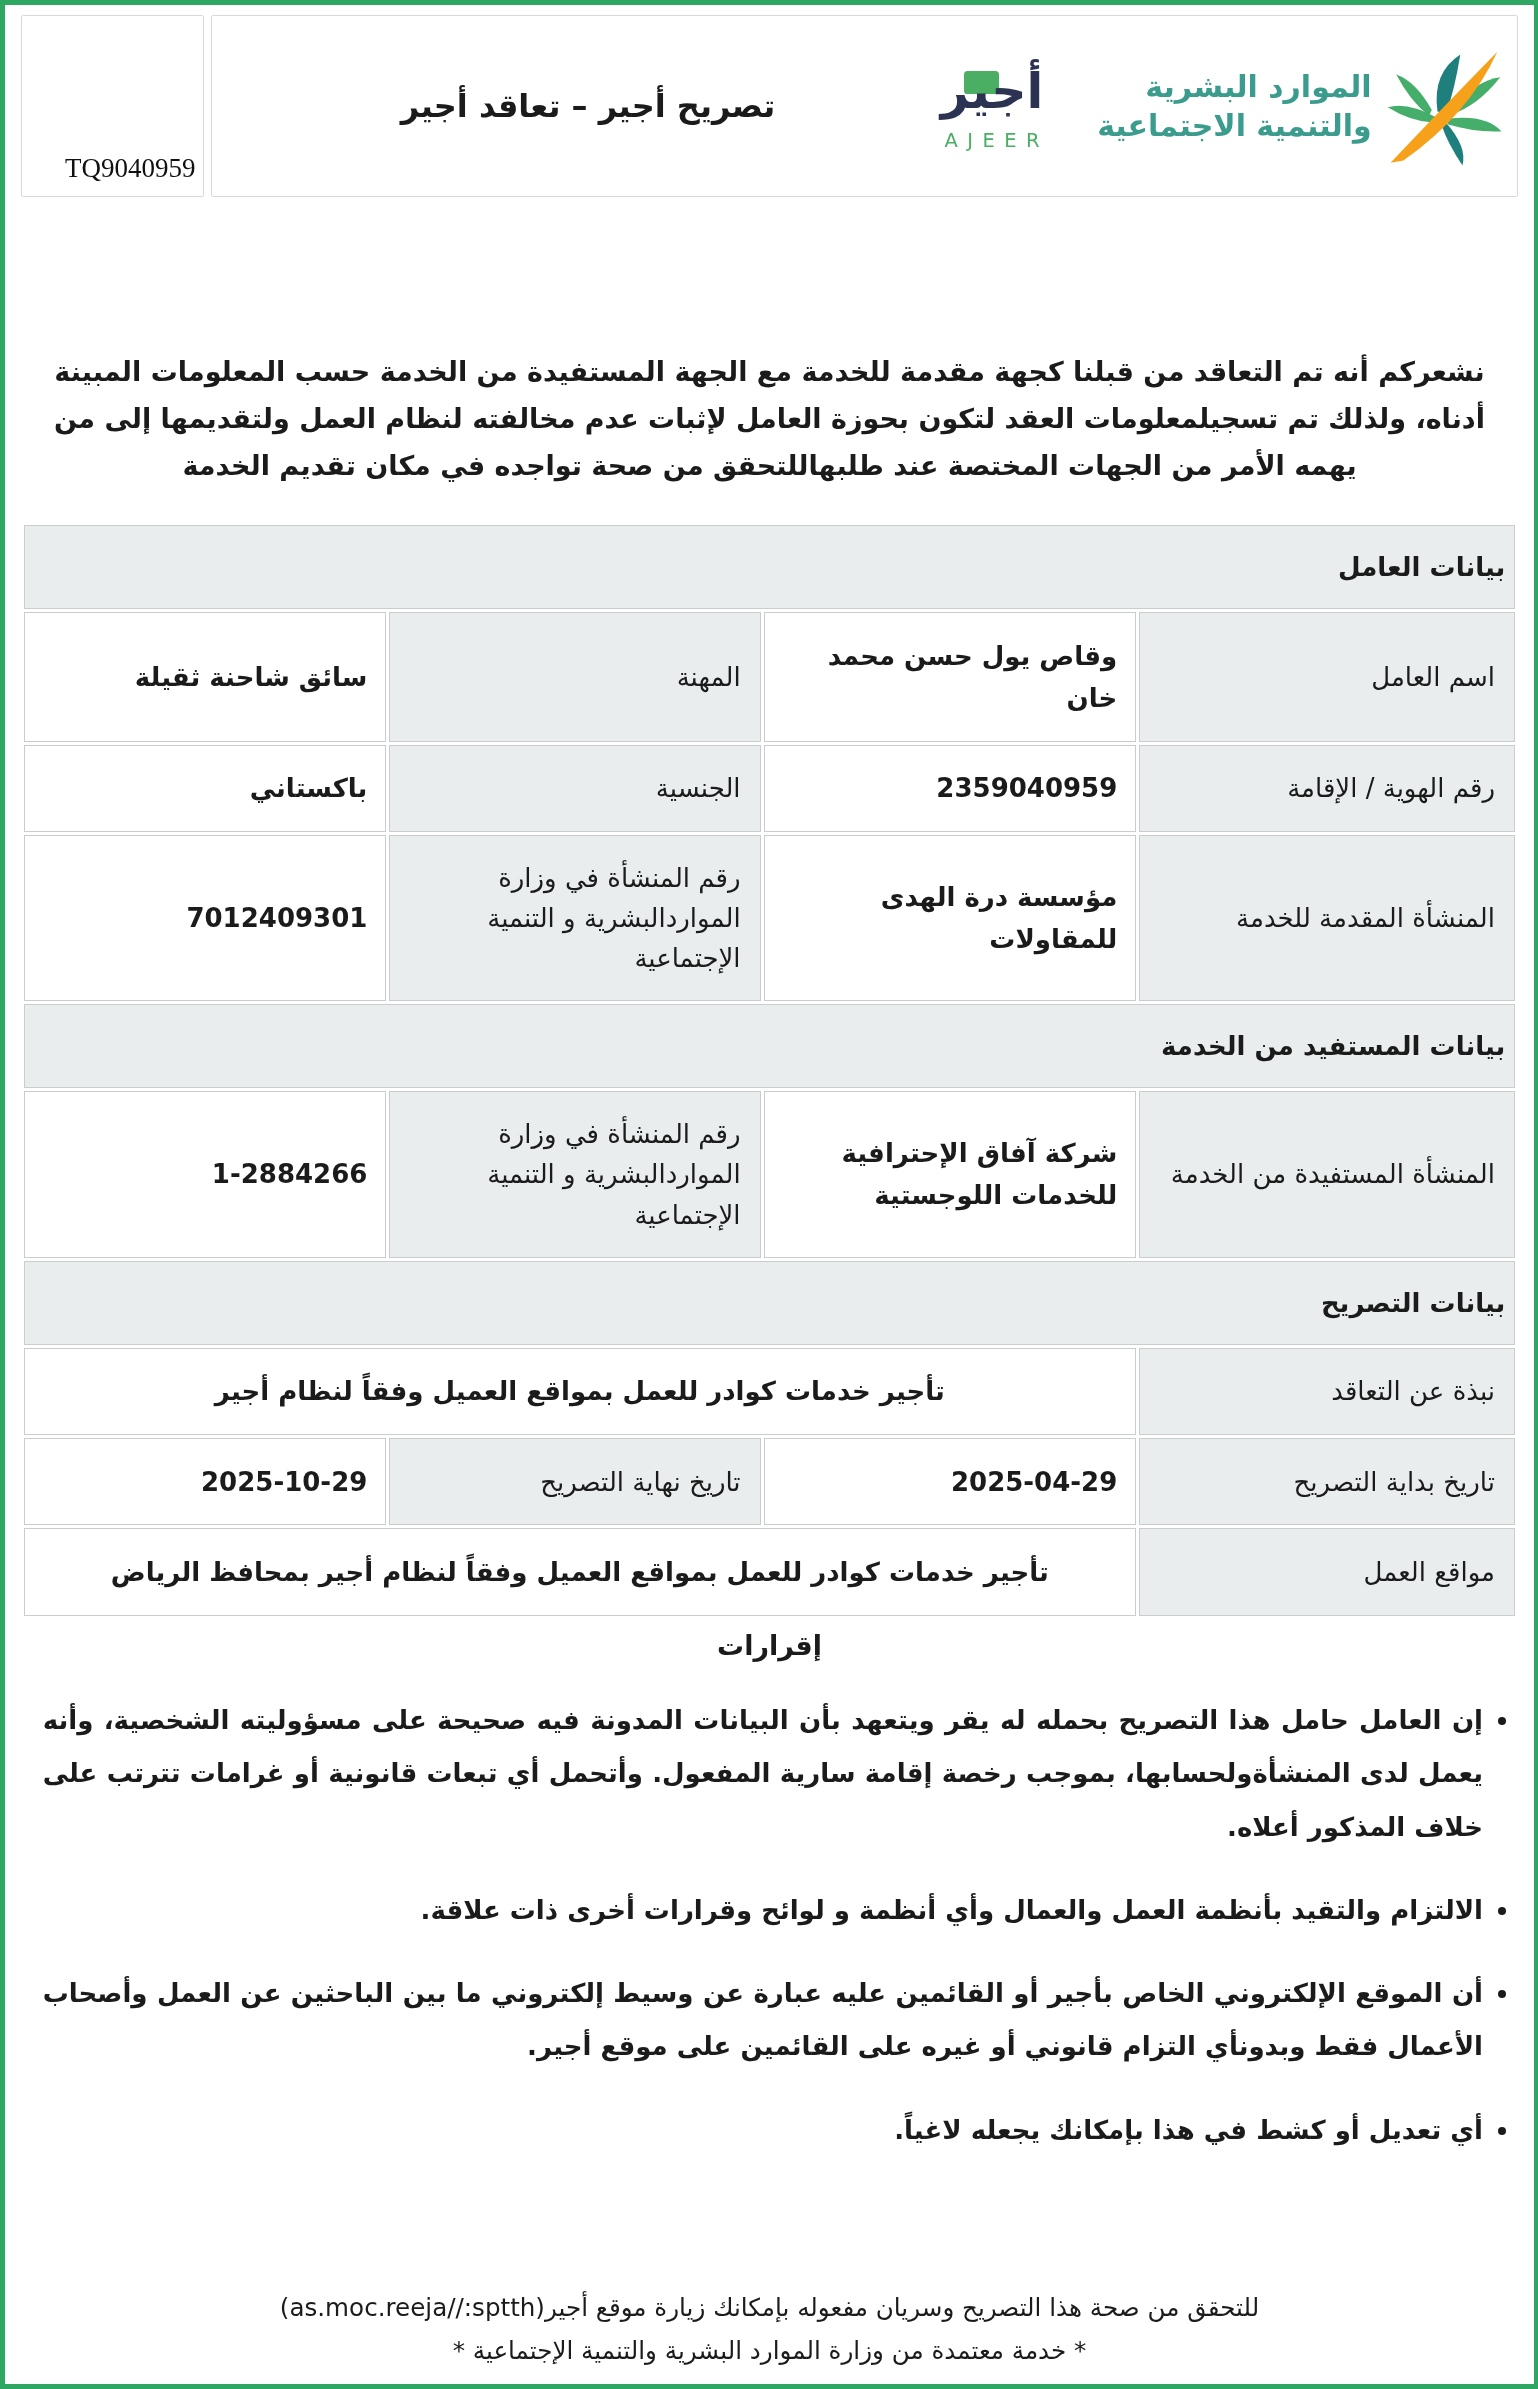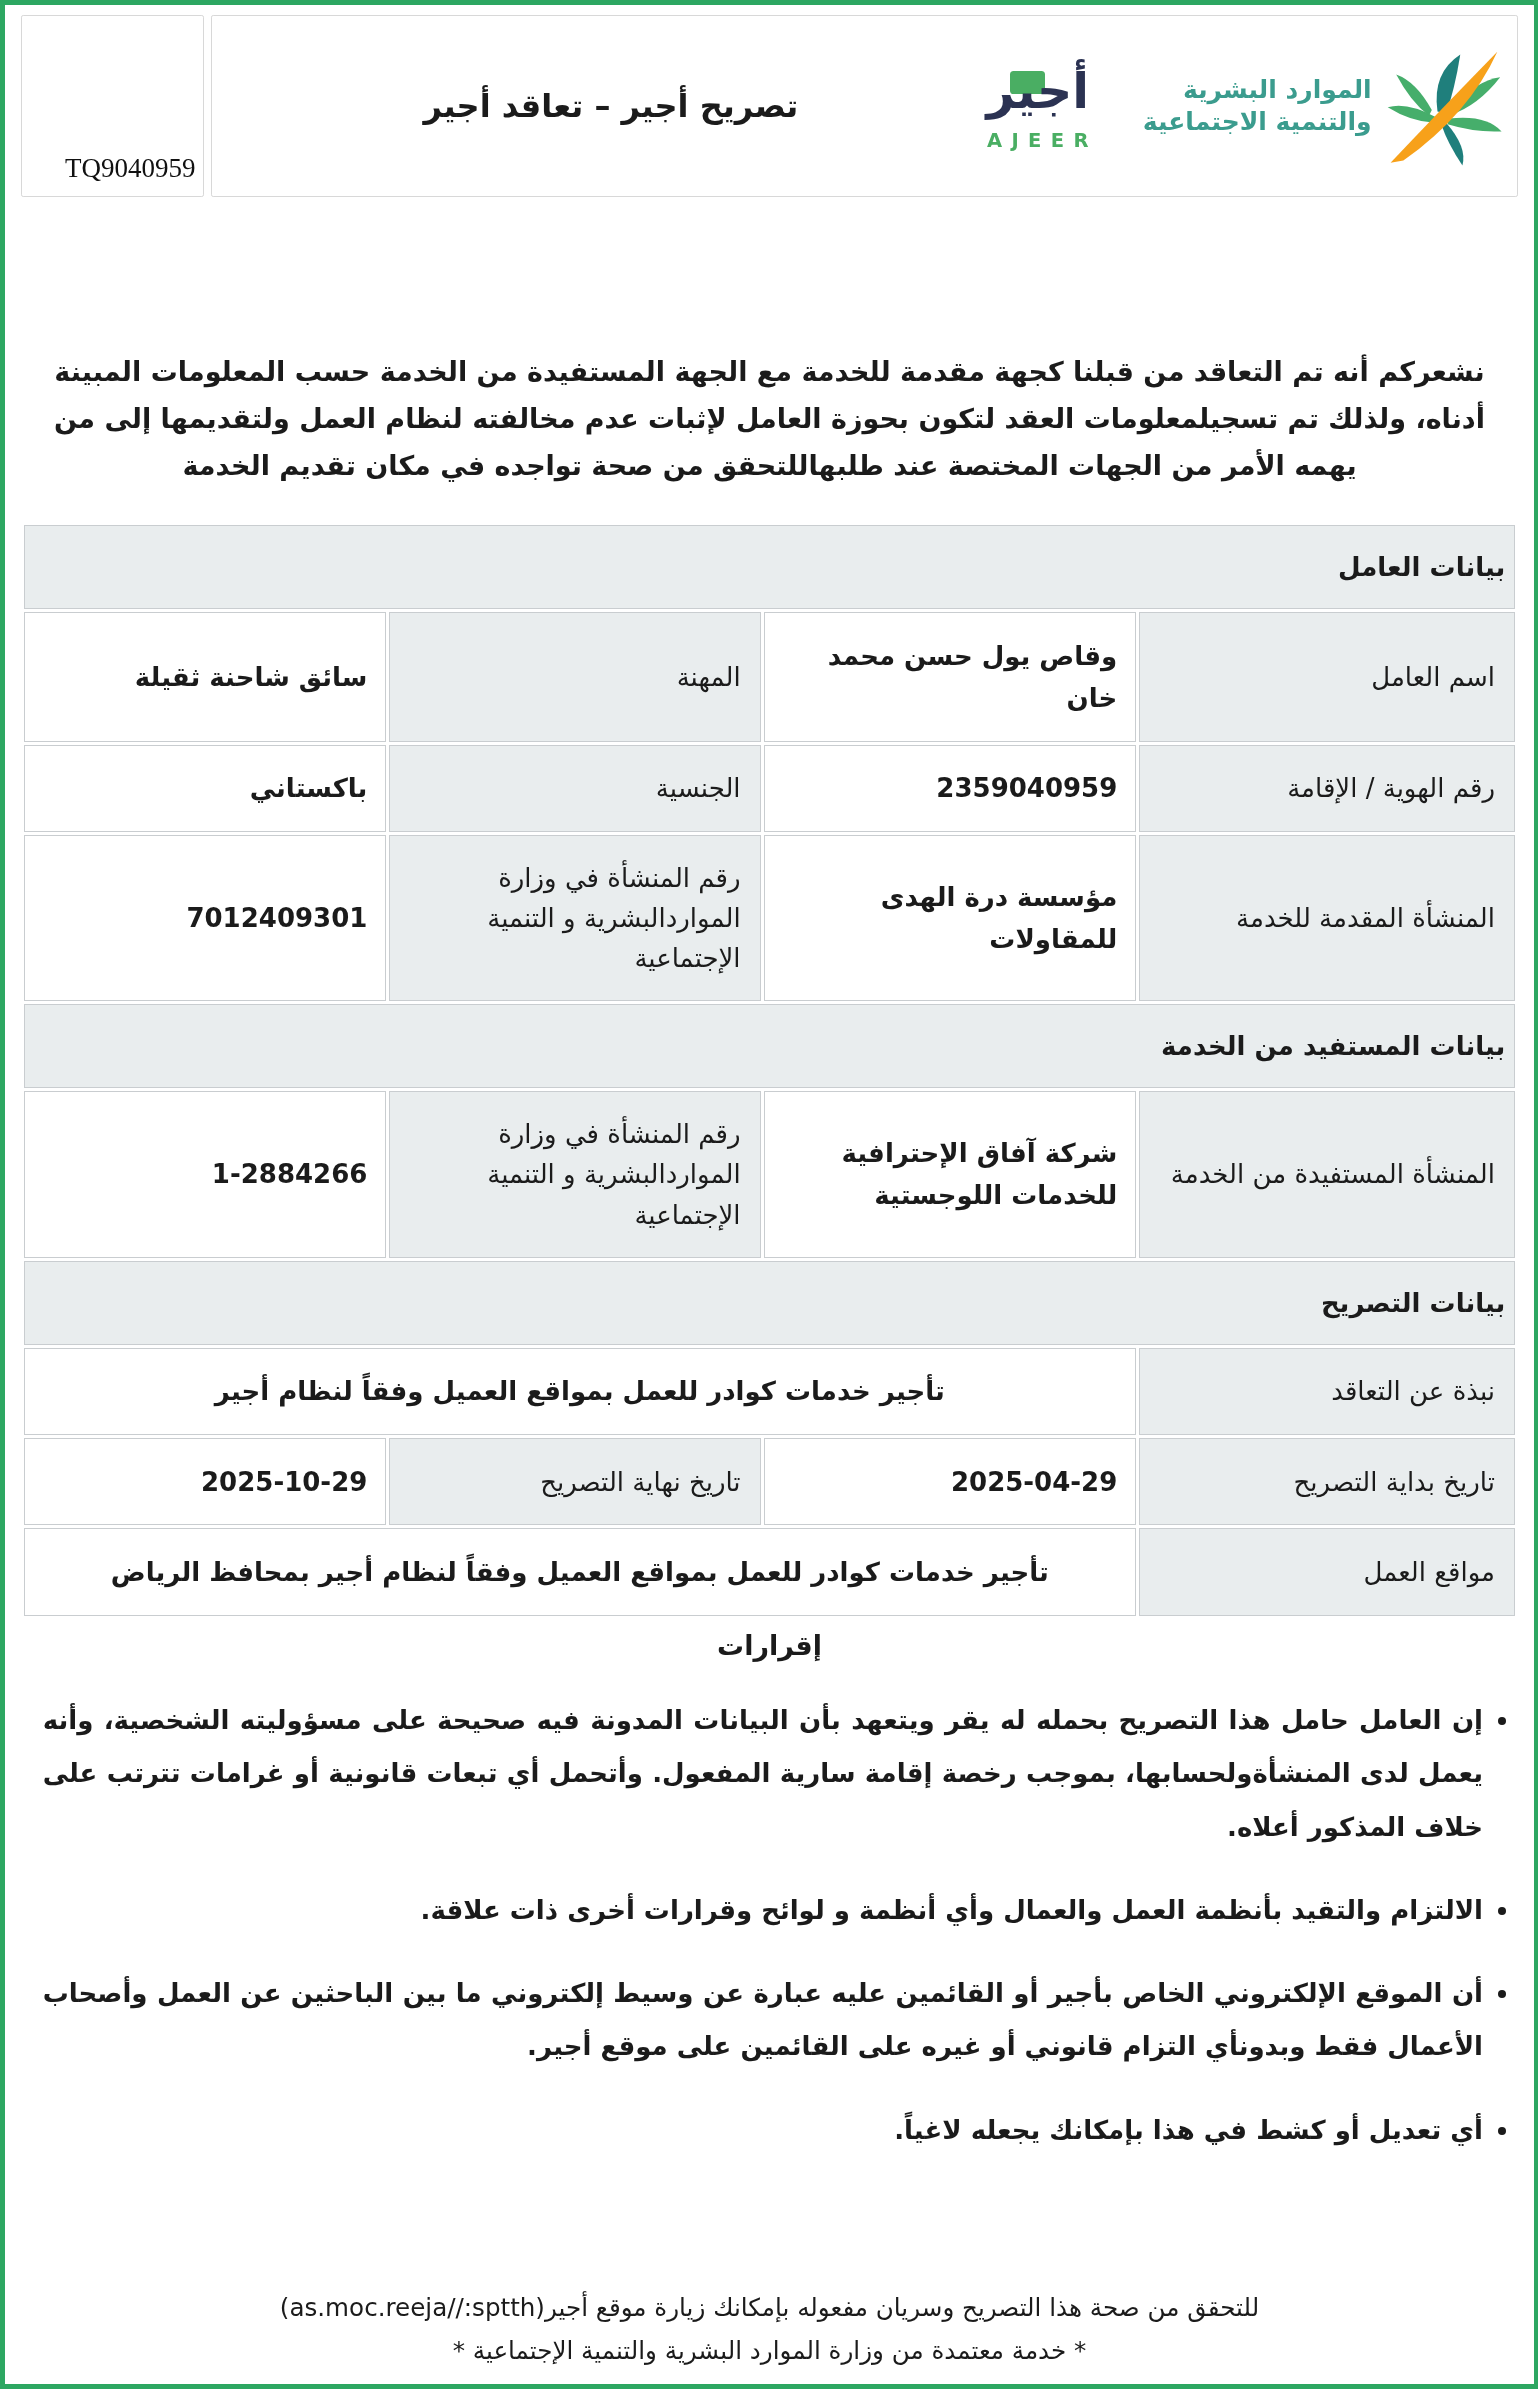--- a/index.html
+++ b/index.html
@@ -14,28 +14,28 @@
   .header-row{display:flex;gap:7.2px;height:182px;}
   .header-box{border:1.4px solid #d8d8d8;border-radius:2.2px;background:#fff;box-sizing:border-box;}
   .tq-box{width:183px;position:relative;}
   .tq-text{position:absolute;bottom:11.6px;left:43px;direction:ltr;
     font-family:"Liberation Serif","DejaVu Serif",serif;font-size:27px;color:#111;}
   .title-box{flex:1;display:flex;align-items:center;padding:0 14.4px 0 29px;}
   .doc-title{flex:1;text-align:center;font-weight:bold;font-size:32px;letter-spacing:0.7px;}
   .logos{display:flex;align-items:center;gap:48px;}
   
   .ministry-logo{display:flex;align-items:center;gap:10px;}
-  .ministry-name{color:#3b9c8e;font-weight:bold;font-size:25px;line-height:1.3;text-align:right;}
+  .ministry-name{color:#3b9c8e;font-weight:bold;font-size:30px;line-height:1.3;text-align:right;}
   .ministry-emblem{width:121px;height:121px;}
   
   .ajeer-logo{display:flex;flex-direction:column;align-items:center;margin-top:5.8px;}
   .ajeer-word{position:relative;font-size:49px;font-weight:bold;color:#2b3252;line-height:1.05;padding:0 5.8px;}
   .ajeer-word .word-text{position:relative;z-index:1;}
   .ajeer-accent{position:absolute;top:5.8px;left:29px;width:35px;height:23px;background:#4aae63;border-radius:3.6px;z-index:0;}
-  .ajeer-caption{direction:ltr;color:#4aae63;font-size:19.5px;font-weight:bold;letter-spacing:9.4px;margin-top:12px;margin-right:-9.4px;}
+  .ajeer-caption{direction:ltr;color:#4aae63;font-size:19.5px;font-weight:normal;letter-spacing:9.4px;margin-top:12px;margin-right:-9.4px;}
   
   .intro{margin:152px 7.2px 0 7.2px;text-align:center;font-size:27px;font-weight:bold;line-height:1.74;}
   
   table.permit{width:100%;margin-top:32px;border-collapse:separate;border-spacing:3.6px;table-layout:fixed;}
   table.permit td{border:0.7px solid #c9cdd0;font-size:26px;vertical-align:middle;box-sizing:border-box;overflow-wrap:break-word;}
   .cell-section{background:#e9edee;font-weight:bold;font-size:27px;padding:26px 8.7px;}
   .cell-label{background:#e9edee;text-align:right;padding:21.7px 19px;line-height:1.55;}
   .cell-value{background:#ffffff;text-align:right;padding:21.7px 17.3px;font-weight:bold;line-height:1.62;}
   .cell-value.spanned{text-align:center;}
   td.num{direction:rtl;}

